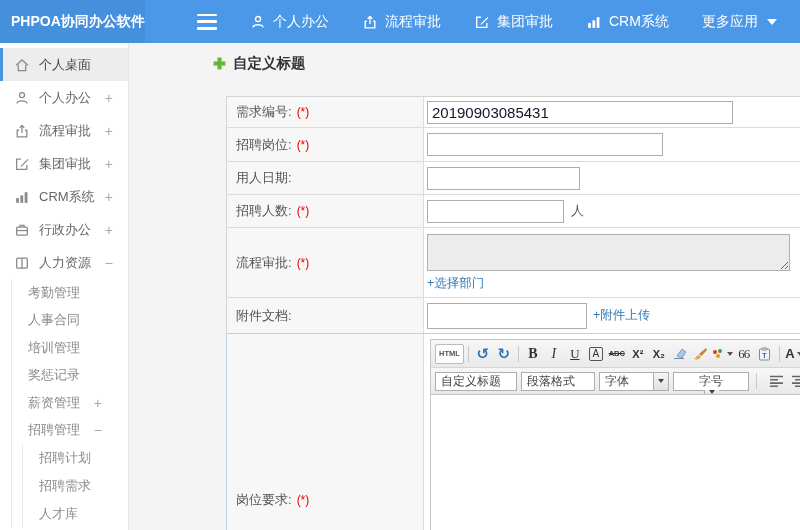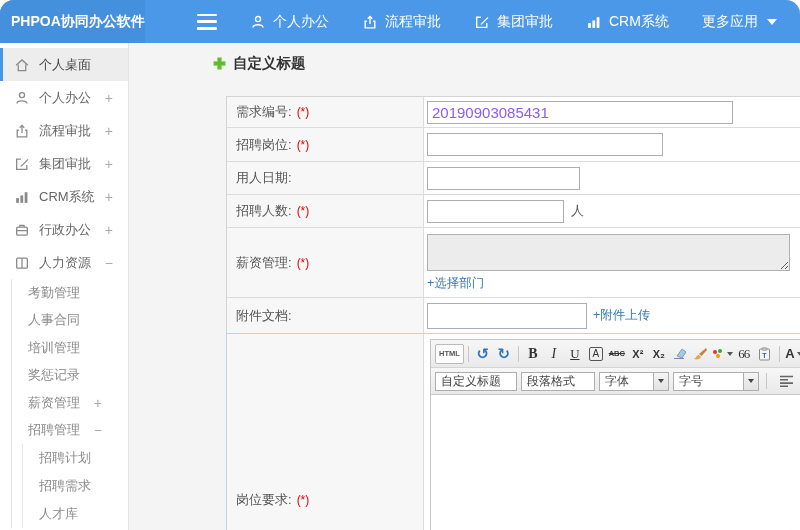--- a/index.html
+++ b/index.html
@@ -1,18 +1,18 @@
 <!DOCTYPE html>
 <html><head>
 <meta charset="utf-8">
 <style>
   * { margin:0; padding:0; box-sizing:border-box; }
   html,body { width:800px; height:530px; overflow:hidden; background:#fff;
     font-family:"Liberation Sans","DejaVu Sans",sans-serif; }
-  .screen { position:relative; width:800px; height:530px; overflow:hidden; background:#f4f4f4;border-radius:14px; }
+  .screen { position:relative; width:800px; height:530px; overflow:hidden; background:#f4f4f4; }
 
   
   .header { position:absolute; top:0; left:0; width:800px; height:43px; background:#4b97e8; z-index:5; }
   .logo { position:absolute; top:0; left:0; width:145px; height:43px; background:#4590dd;
     color:#fff; font-size:14px; font-weight:bold; line-height:43px; padding-left:11px; white-space:nowrap; }
   .topnav { position:absolute; left:197px; top:0; height:43px; display:flex; align-items:center; gap:33px; }
   .hamburger { width:20px; height:16px; display:flex; flex-direction:column; justify-content:space-between; cursor:pointer; }
   .hamburger i { display:block; height:2.5px; background:#fff; border-radius:1px; }
   .nav-item { display:flex; align-items:center; gap:7px; color:#fff; font-size:14px; cursor:pointer; white-space:nowrap; }
   .nav-item svg { display:block; }
@@ -41,21 +41,21 @@
 
   
   .form-table { position:absolute; left:81px; top:53px; width:680px; border-top:1px solid #d4d4d4; background:#fff; }
   .frow { display:flex; border-bottom:1px solid #dcdcdc; border-left:1px solid #d4d4d4; background:#fff; }
   .frow.blue-border { border-left:1px solid #b9d5ea; border-top:1px solid #b9d5ea; margin-top:-1px; }
   .lcell { width:197px; flex:0 0 197px; background:#f7f7f7; border-right:1px solid #dcdcdc;
     display:flex; align-items:center; padding-left:9px; font-size:13px; color:#555; white-space:nowrap; }
   .lcell .req { color:#e60000; margin-left:5px; font-size:12px; }
   .vcell { flex:1; display:flex; align-items:center; padding-left:3px; background:#fff; min-width:0; }
   .vcell input[type=text] { height:23px; border:1px solid #abadb3; background:#fff; font-size:15px;
-    color:#8b5cf6; padding:0 4px; font-family:"Liberation Sans","DejaVu Sans",sans-serif; }
+    color:#0f172a; padding:0 4px; font-family:"Liberation Sans","DejaVu Sans",sans-serif; }
   .suffix { font-size:13px; color:#555; margin-left:7px; }
   .blink { color:#3078b8; font-size:12.5px; text-decoration:none; cursor:pointer; white-space:nowrap; }
   .vcell-col { flex-direction:column; align-items:flex-start; justify-content:center; padding:6px 0 5px 3px; }
   .dept-ta { width:363px; height:47px; background:#ececec; border:1px solid #b0b0b0; resize:both; }
   .vcell-col .blink { margin-top:4px; }
 
   
   .r1 { height:31px; } .r2 { height:34px; } .r3 { height:33px; } .r4 { height:33px; }
   .r5 { height:70px; } .r6 { height:36px; } .r7 { height:334px; align-items:stretch; }
   .r7 .vcell { align-items:flex-start; }
@@ -80,21 +80,21 @@
   .tb-sup,.tb-sub { font-size:11px; font-weight:bold; }
   .tb-quote { font-family:"Liberation Serif",serif; font-weight:normal; font-size:13px; letter-spacing:-1px; }
   .tb-fontcolor { font-weight:bold; font-size:13px; }
   .mini-caret { width:0; height:0; border-left:3px solid transparent; border-right:3px solid transparent;
     border-top:4px solid #555; margin-left:2px; }
   .sel { display:flex; align-items:center; height:19px; border:1px solid #aeaeae; background:#fff; cursor:pointer; }
   .sel-label { font-size:12px; color:#444; padding:0 5px; flex:1; white-space:nowrap; }
   .sel-btn { width:15px; height:100%; border-left:1px solid #aeaeae; background:linear-gradient(#f5f5f5,#e2e2e2);
     display:flex; align-items:center; justify-content:center; }
   .sel-btn i { width:0; height:0; border-left:3px solid transparent; border-right:3px solid transparent; border-top:4px solid #444; }
-  .w1{width:82px;gap:36px;} .w2{width:74px;gap:28px;} .w3{width:70px;} .w4{width:86px;}
+  .w1{width:82px;gap:36px;} .w2{width:74px;gap:28px;} .w3{width:70px;} .w4{width:76px;flex-direction:column;}
   .ed-content { height:137px; background:#fff; }
 
   .align-group { display:flex; gap:5px; margin-left:4px; }
   .align-group .tbtn { min-width:17px; }
 </style>
 </head>
 <body>
 
 <div class="screen">
 
@@ -313,21 +313,21 @@
           <span class="req">(*)</span>
         </div>
         <div class="vcell">
           <input type="text" style="width: 137px;">
           <span class="suffix">人</span>
         </div>
       </div>
 
       <div class="frow r5">
         <div class="lcell">
-          <span>薪资管理:</span>
+          <span>流程审批:</span>
           <span class="req">(*)</span>
         </div>
         <div class="vcell vcell-col">
           <textarea class="dept-ta" readonly="" style=""></textarea>
           <a class="blink">+选择部门</a>
         </div>
       </div>
 
       <div class="frow r6">
         <div class="lcell">

